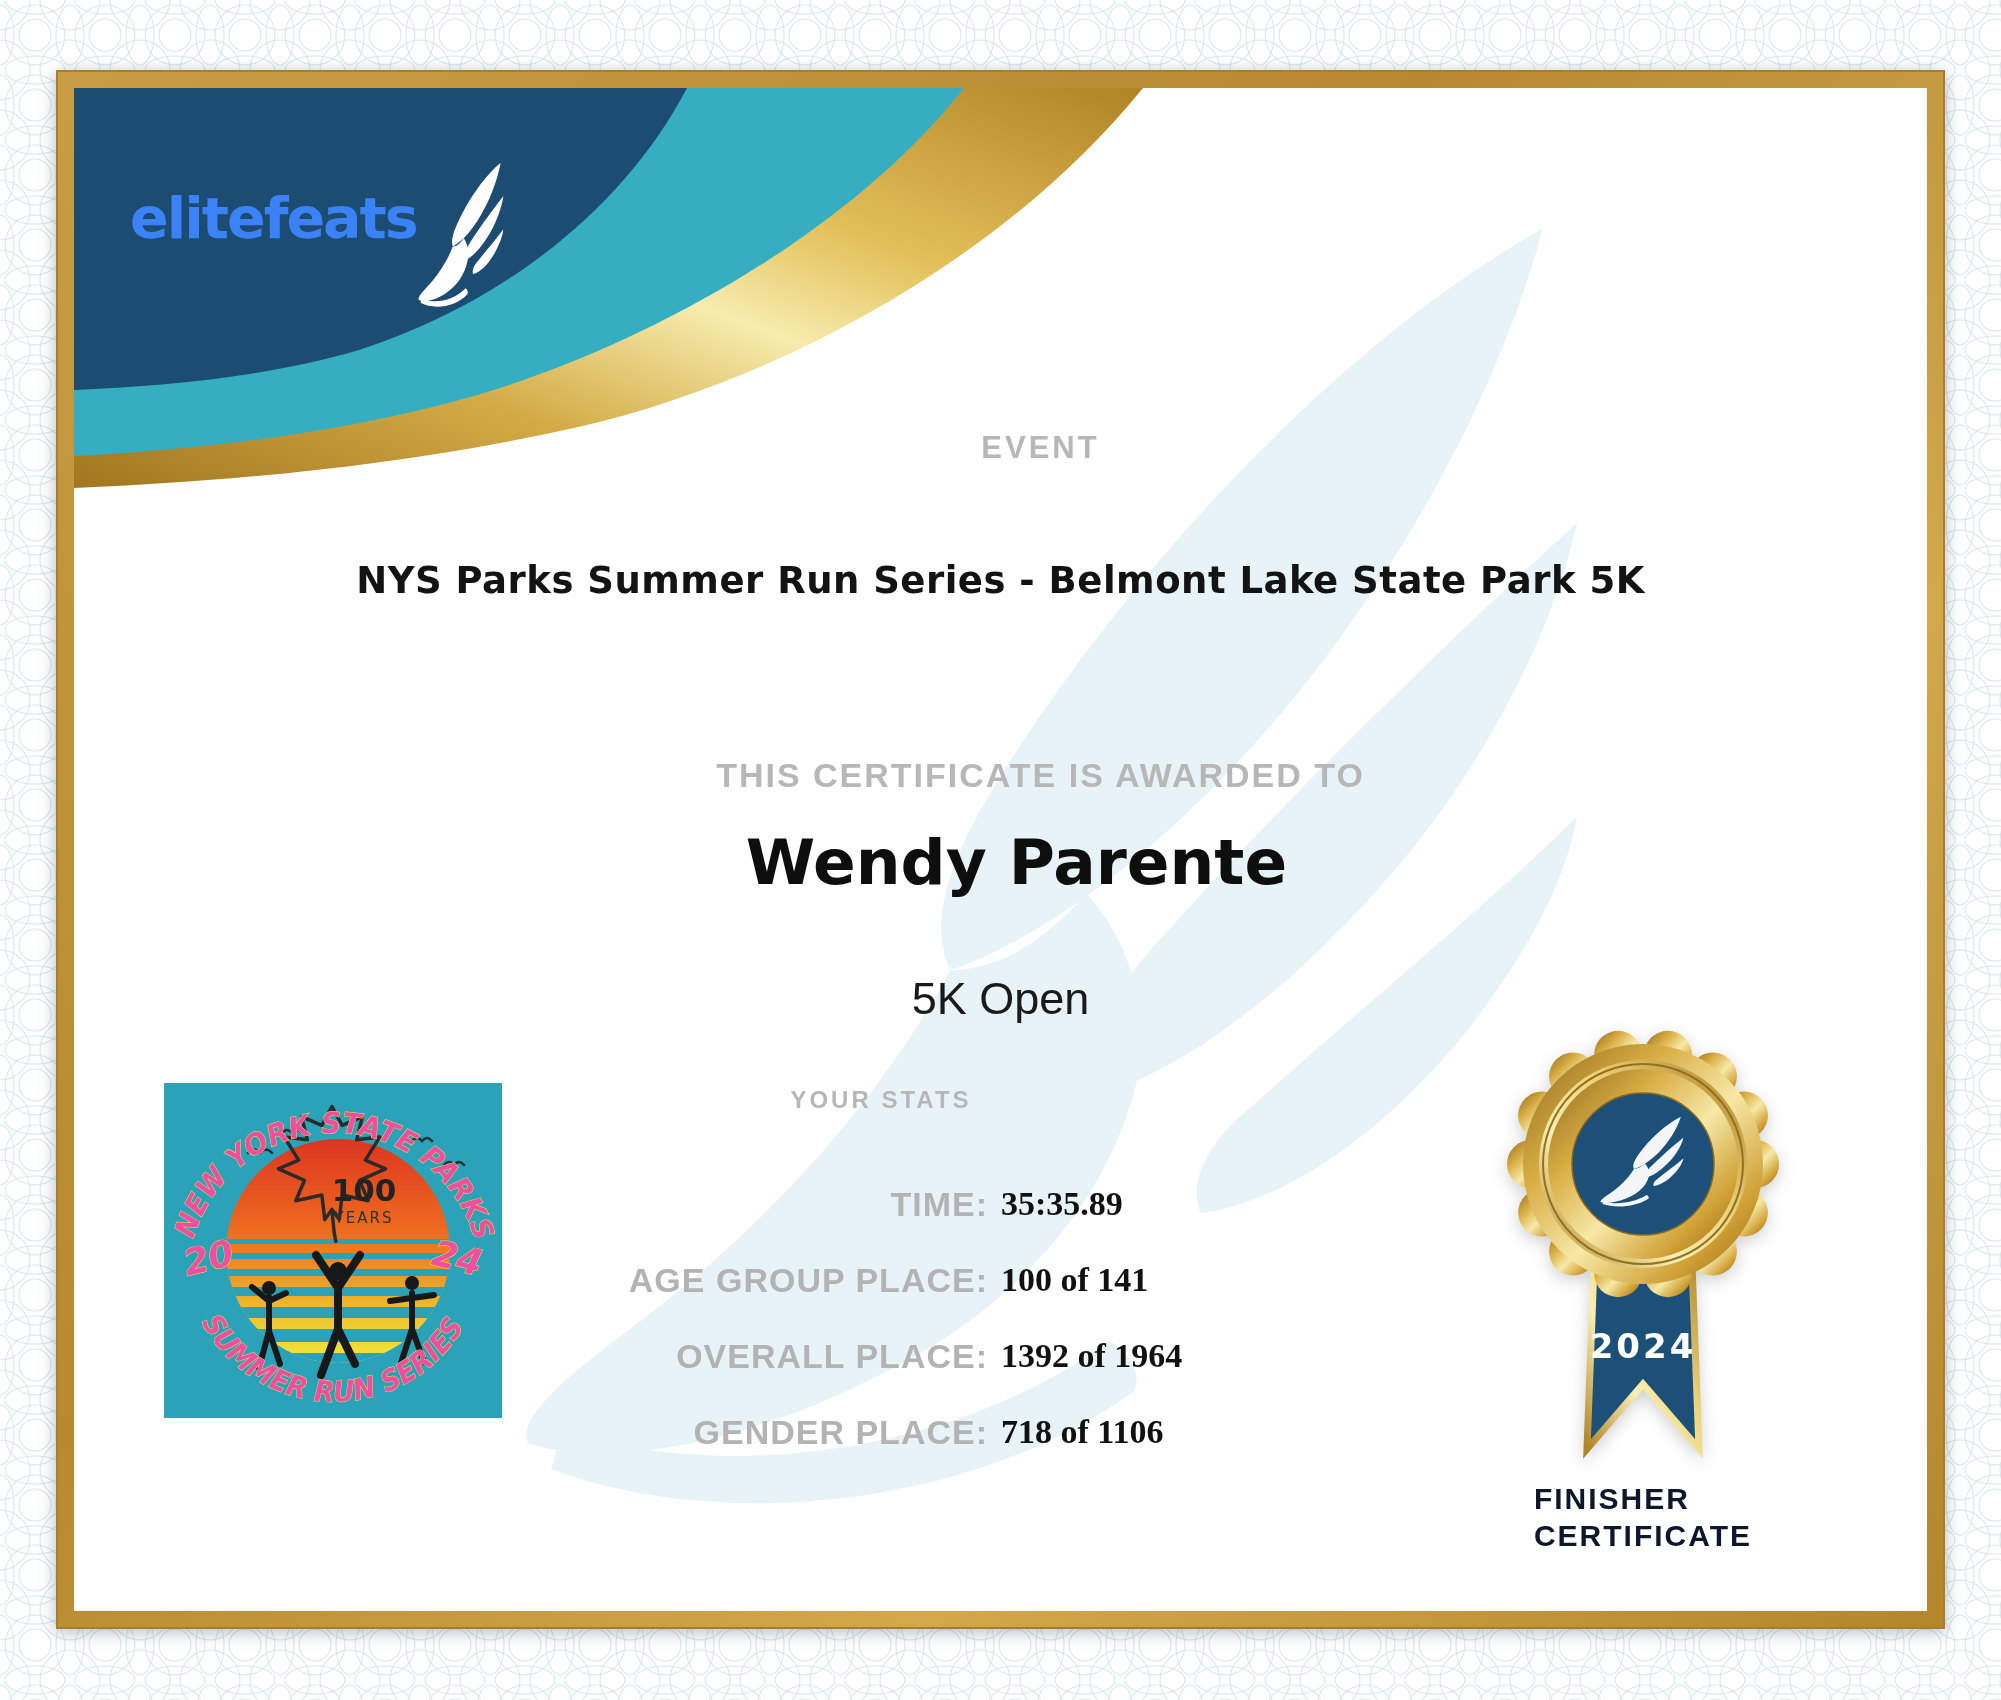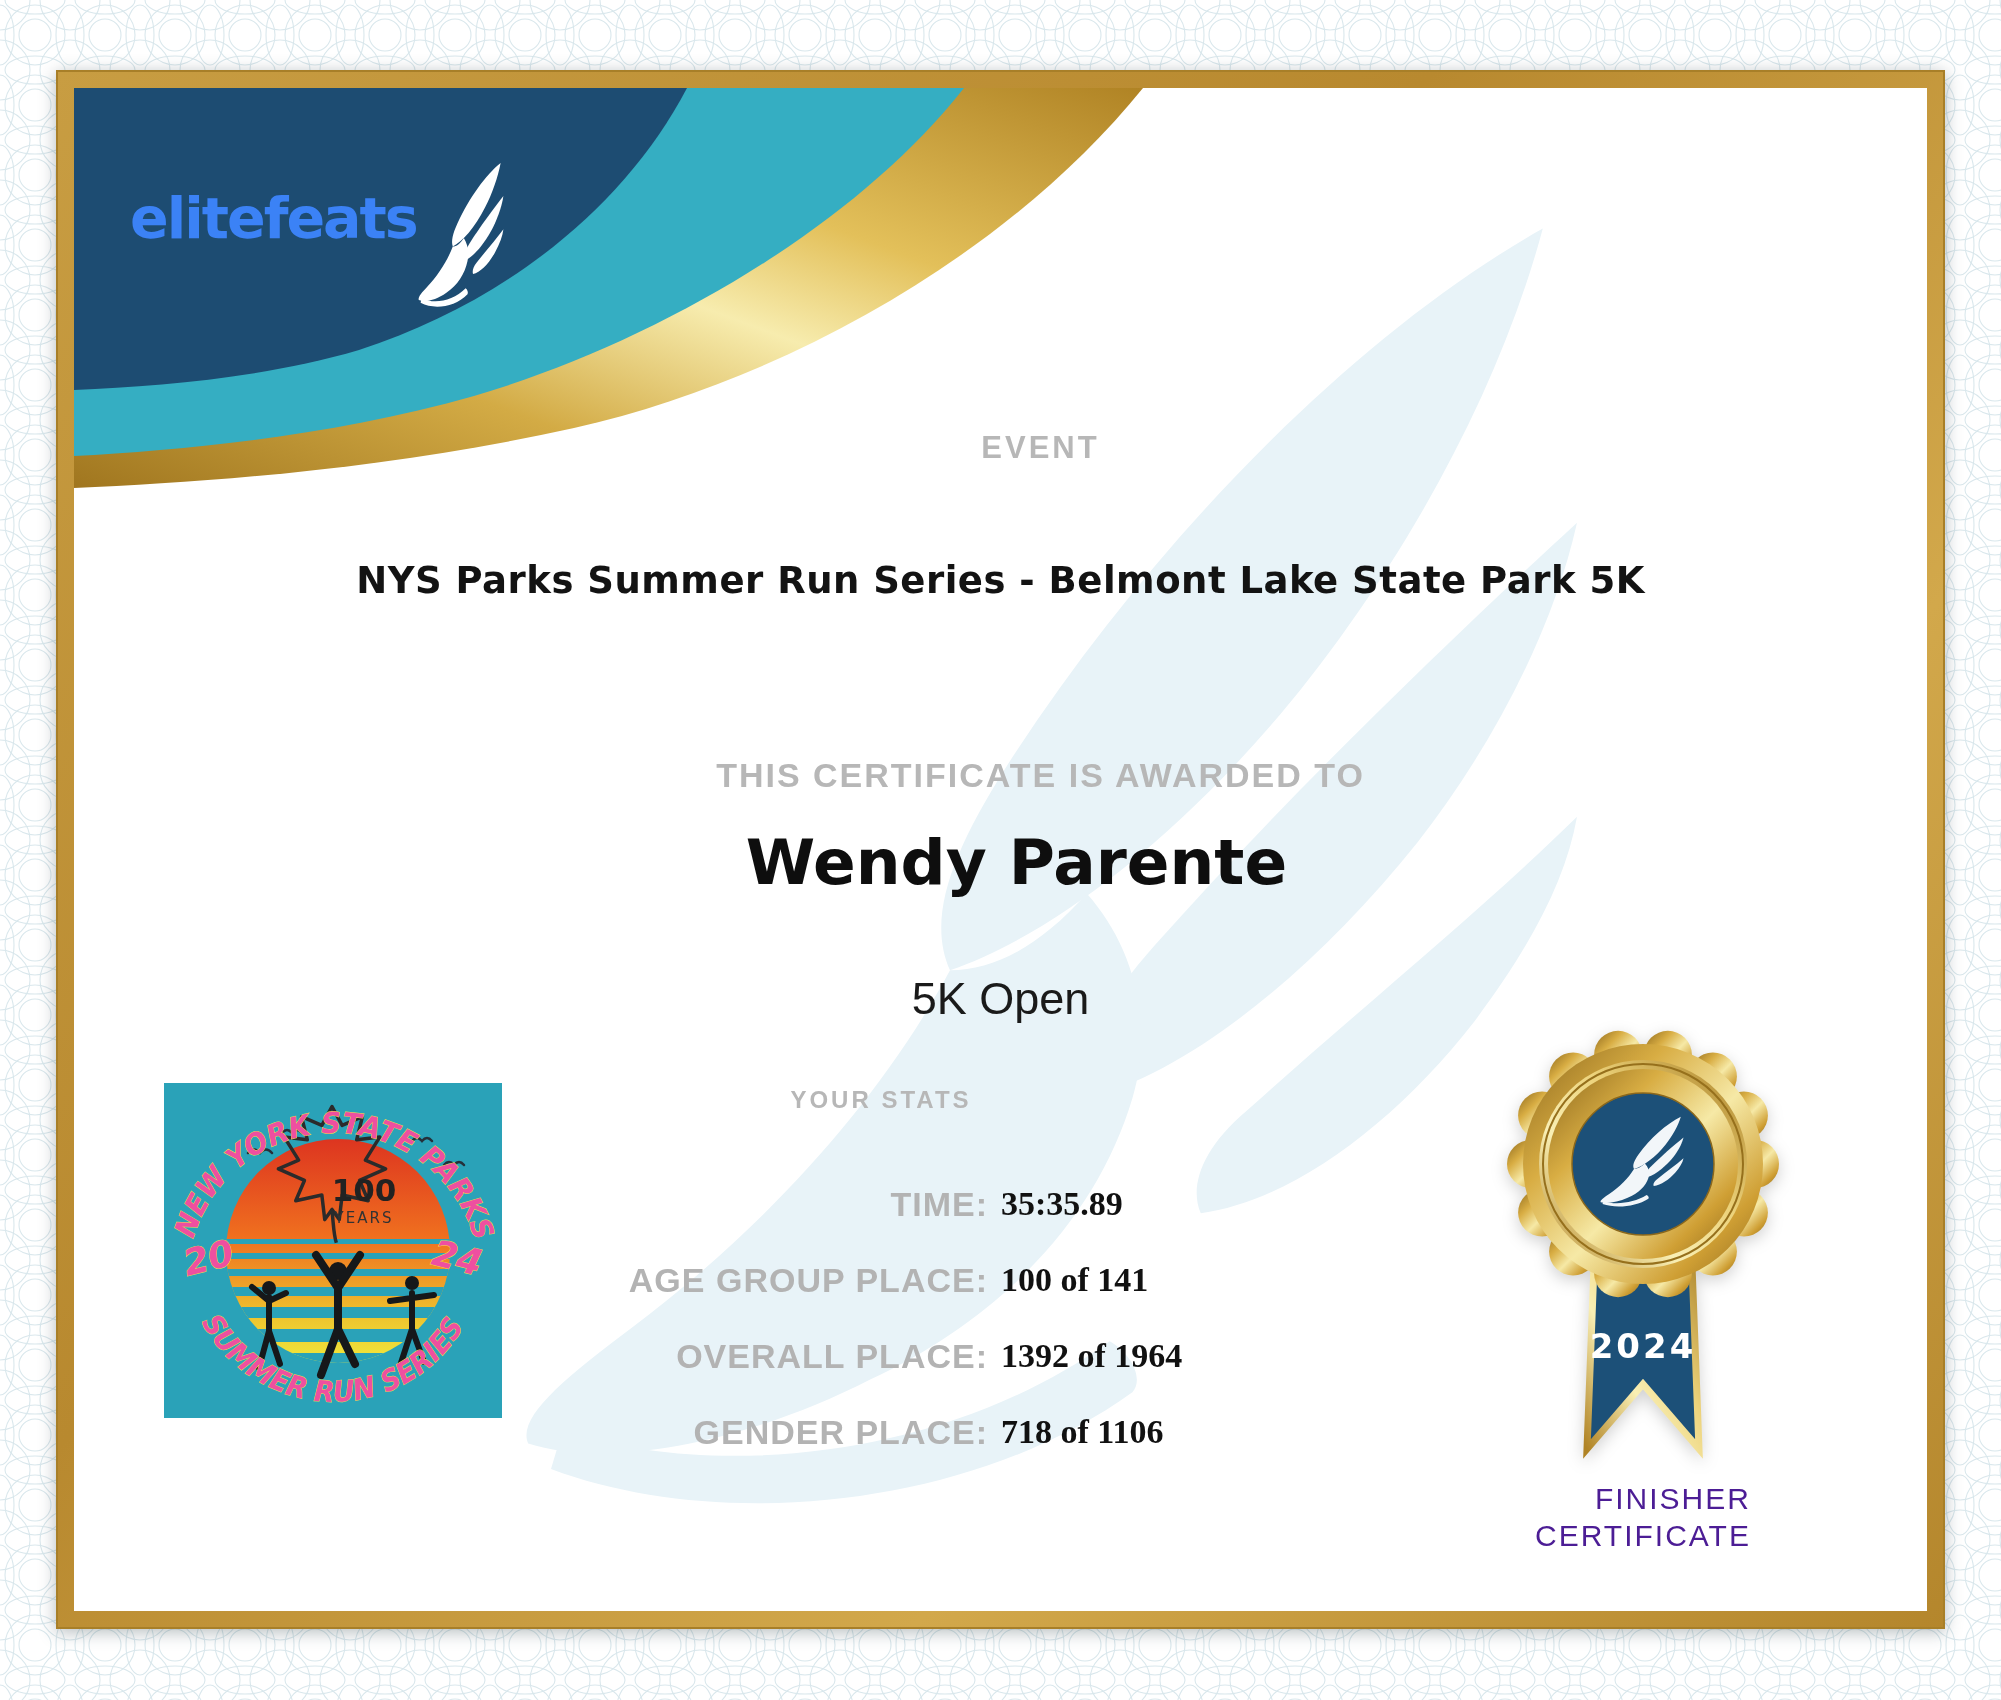--- a/index.html
+++ b/index.html
@@ -22,22 +22,22 @@
   .event-name{top:430px;font-size:37px;font-weight:bold;color:#131313;font-family:"DejaVu Sans",sans-serif;letter-spacing:.5px;margin-top:41px;}
   .awarded{top:668px;font-size:34px;letter-spacing:2px;}
   .name{top:738px;font-size:63px;font-weight:bold;color:#0e0e0e;font-family:"DejaVu Sans",sans-serif;padding-left:16px;}
   .division{top:838px;font-size:45px;color:#1a1a1a;font-weight:400;margin-top:47px;}
   .your-stats{top:998px;font-size:24px;}
   .stat-row{position:absolute;height:44px;font-size:34px;line-height:44px;}
   .stat-label{position:absolute;right:939px;width:700px;text-align:right;color:#b3b3b3;font-weight:bold;letter-spacing:1px;}
   .stat-value{position:absolute;left:927px;width:500px;text-align:left;color:#111;font-weight:bold;font-family:Liberation Serif, serif;}
   .brand-text{left:56px;top:97px;font-size:57px;font-weight:bold;color:#3b82f6;
     font-family:"DejaVu Sans",sans-serif;letter-spacing:-2px;}
-  .finisher{left:1569px;top:1392px;transform:translateX(-50%);text-align:right;
-    color:#4c1d95;font-weight:normal;font-size:30px;letter-spacing:2px;line-height:37px;white-space:nowrap;}
+  .finisher{left:1569px;top:1392px;transform:translateX(-50%);text-align:left;
+    color:#0f172a;font-weight:bold;font-size:30px;letter-spacing:2px;line-height:37px;white-space:nowrap;}
   svg text{font-family:"DejaVu Sans",sans-serif;}
 </style>
 </head>
 <body>
 
 <svg width="0" height="0" style="position:absolute" aria-hidden="true">
   <defs>
     <g id="wingfoot">
       <path d="M92,2 C76,10 58,26 45,44 C40,51 38,56 40,60 C50,57 64,47 75,33 C83,23 89,12 92,2 Z"></path>
       <path d="M95,25 C84,34 70,46 58,58 C53,63 51,67 52,70 C61,68 72,60 81,50 C88,42 93,33 95,25 Z"></path>

